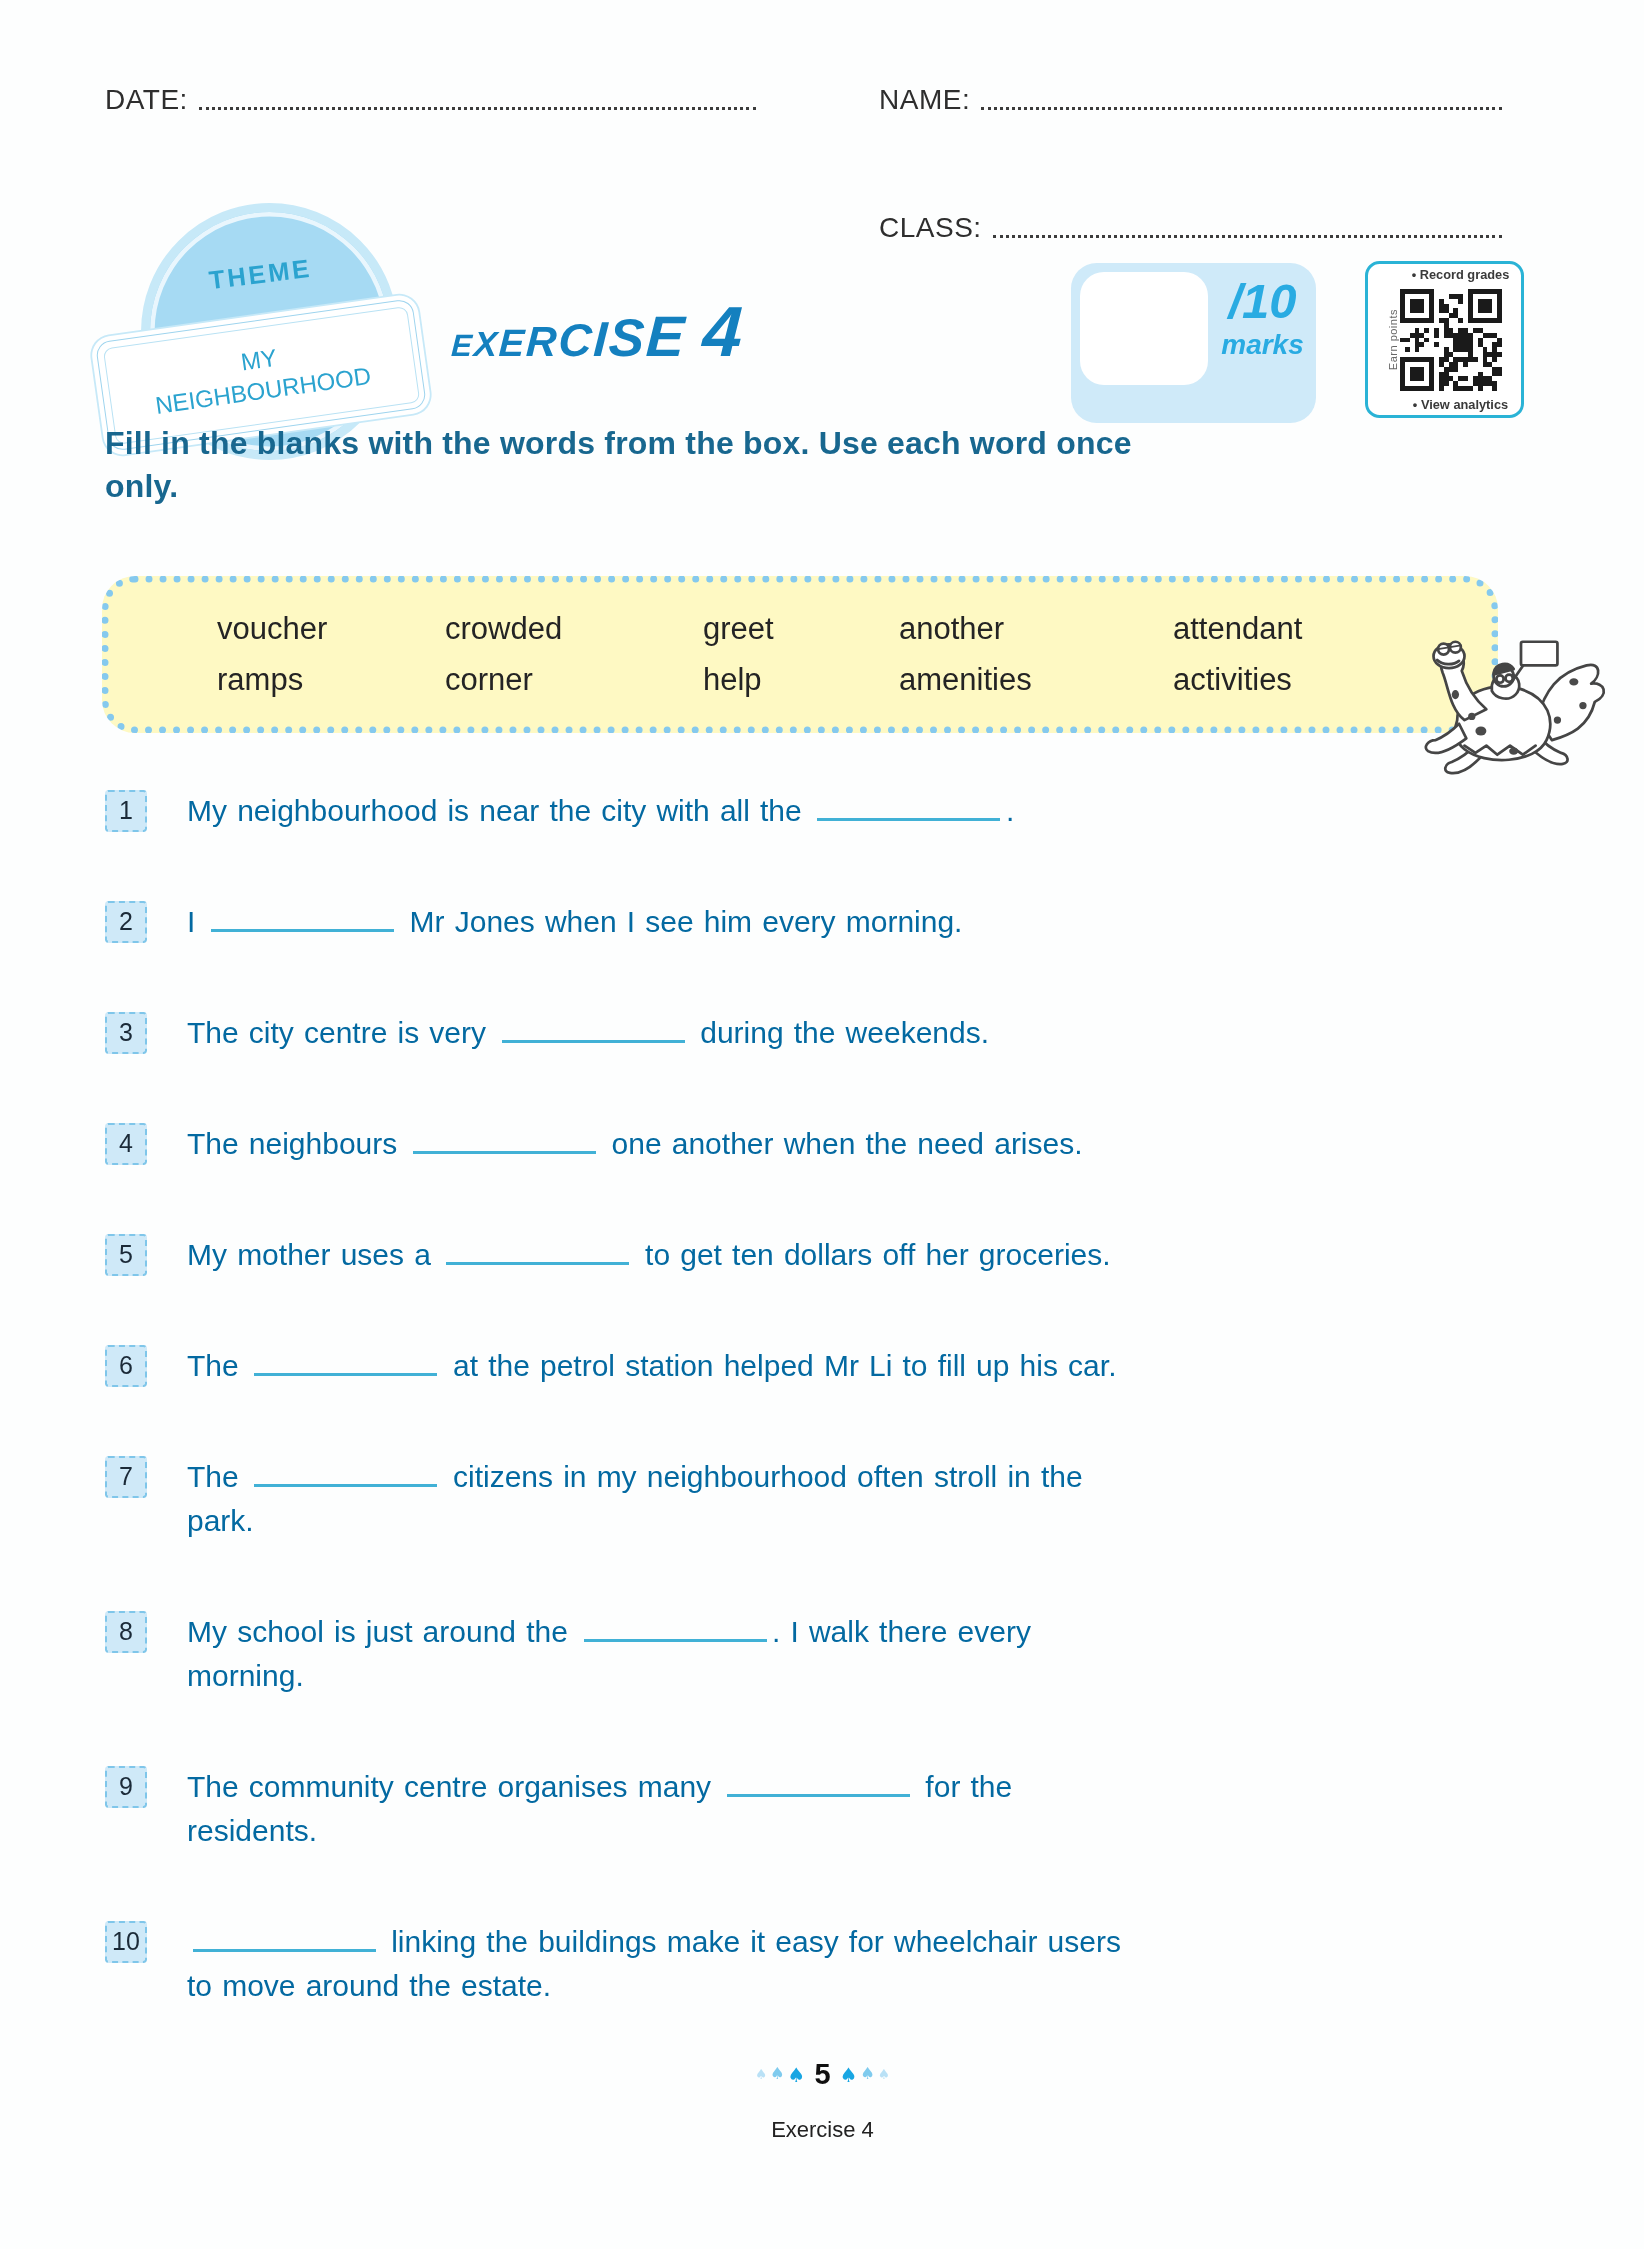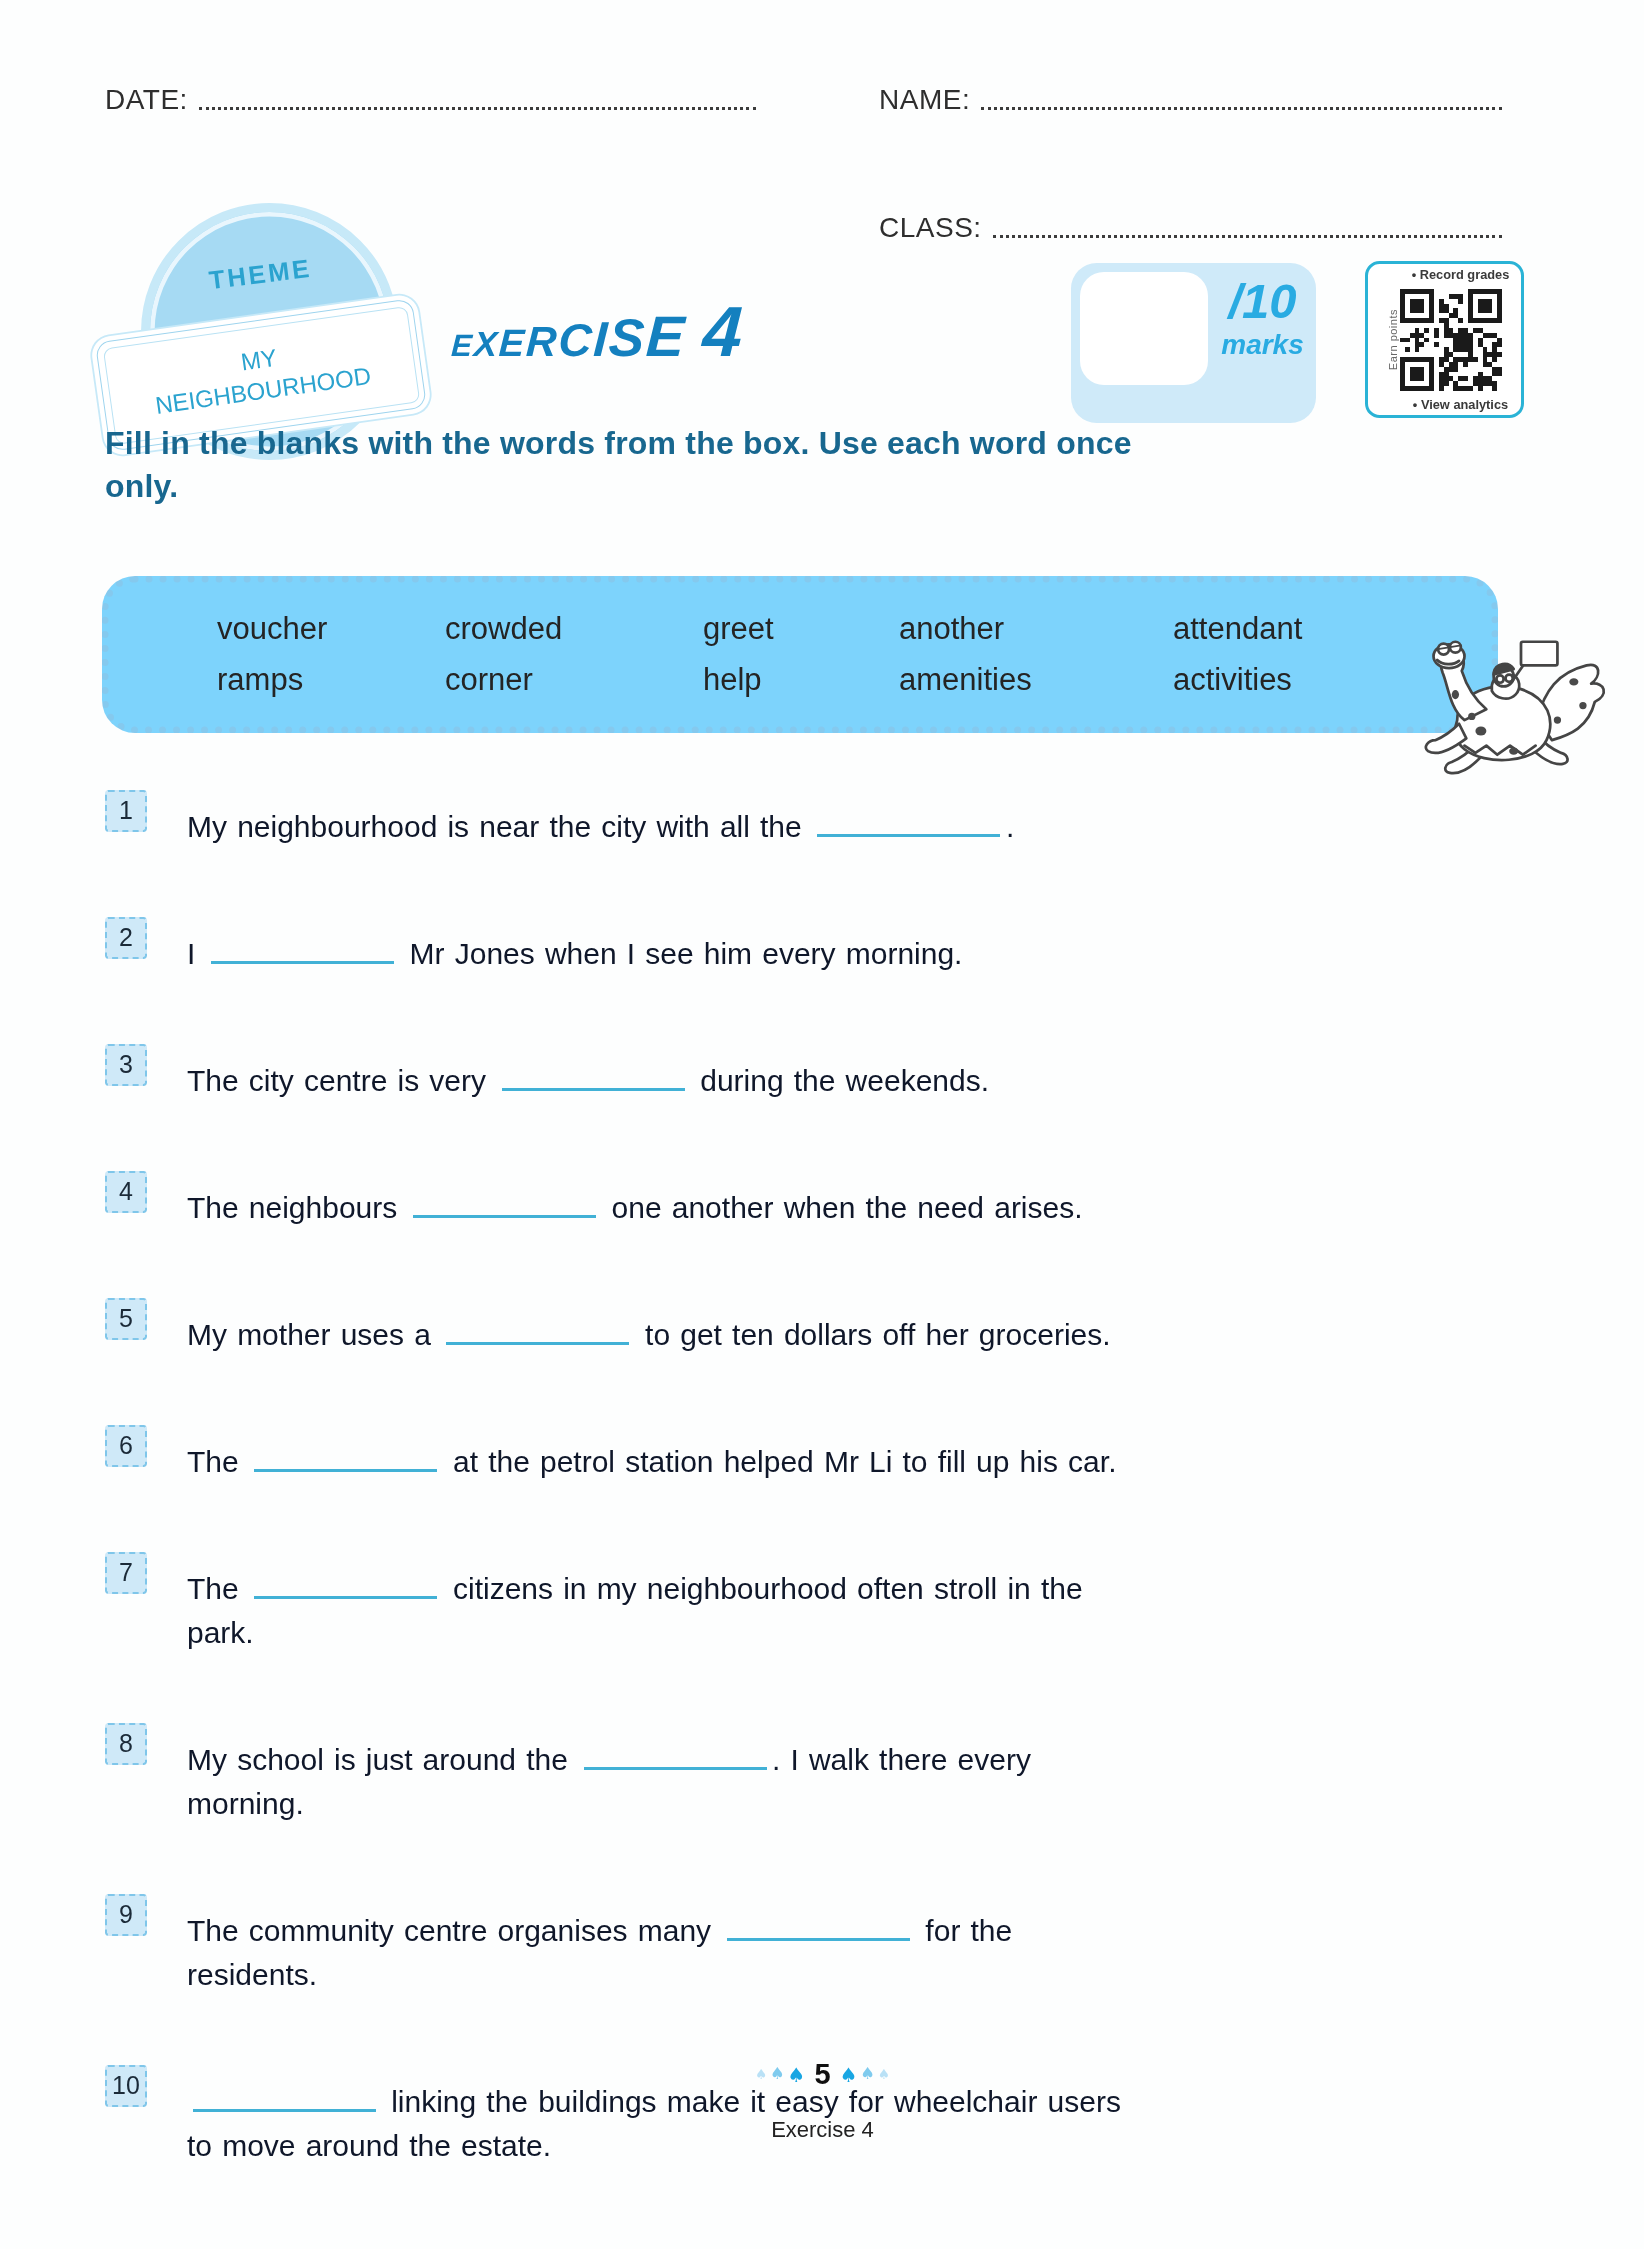--- a/index.html
+++ b/index.html
@@ -57,37 +57,37 @@
     letter-spacing:0.5px;margin-right:1.8px;
   }
   
   .instruction{
     position:absolute;left:105px;top:422px;max-width:1096px;margin:0;
     color:#18678f;font-size:32px;font-weight:bold;line-height:1.35;letter-spacing:0.2px;
   }
   
   .word-box{
     position:absolute;left:102px;top:576px;width:1396px;height:157px;box-sizing:border-box;
-    background:#7dd3fc;border:7.3px dotted #85c9ee;border-radius:33px;
+    background:#fef9c3;border:7.3px dotted #85c9ee;border-radius:33px;
     display:grid;grid-template-columns:228px 258px 196px 274px 1fr;
     align-content:center;row-gap:17px;justify-items:start;padding:9.1px 27.4px 9.1px 108px;
   }
   .word{font-size:31px;color:#242424;line-height:1.1;}
   
   .mascot{position:absolute;left:1396px;top:629px;width:219px;height:164px;}
   
   .questions{position:absolute;left:105px;top:788px;width:1412px;}
   .q{display:flex;margin-bottom:66px;}
   .qnum{
     flex:0 0 auto;width:42px;height:42px;margin-right:40px;margin-top:1.8px;
     background:#cfe9f8;border:2.7px dashed #7fc6ea;border-radius:3.7px;box-sizing:border-box;
     display:flex;align-items:center;justify-content:center;
     font-size:25px;color:#1b2a38;
   }
-  .qtext{flex:1;font-size:30px;color:#0f172a;line-height:44px;word-spacing:1.8px;margin-top:16px;}
+  .qtext{flex:1;font-size:30px;color:#0369a1;line-height:44px;word-spacing:1.8px;}
   .blank{
     display:inline-block;width:183px;height:1em;margin:0 5.5px;
     border-bottom:3.7px solid #41b1d6;
   }
   
   .footer-center{position:absolute;left:50%;top:2058px;transform:translateX(-50%);text-align:center;}
   .pageno-row{display:flex;align-items:center;justify-content:center;}
   .pageno{font-size:29px;font-weight:bold;color:#101010;margin:0 9.1px;}
   .spade{font-family:"DejaVu Sans", sans-serif;line-height:1;}
   .s1{font-size:13.7px;color:#b9e1f6;}

